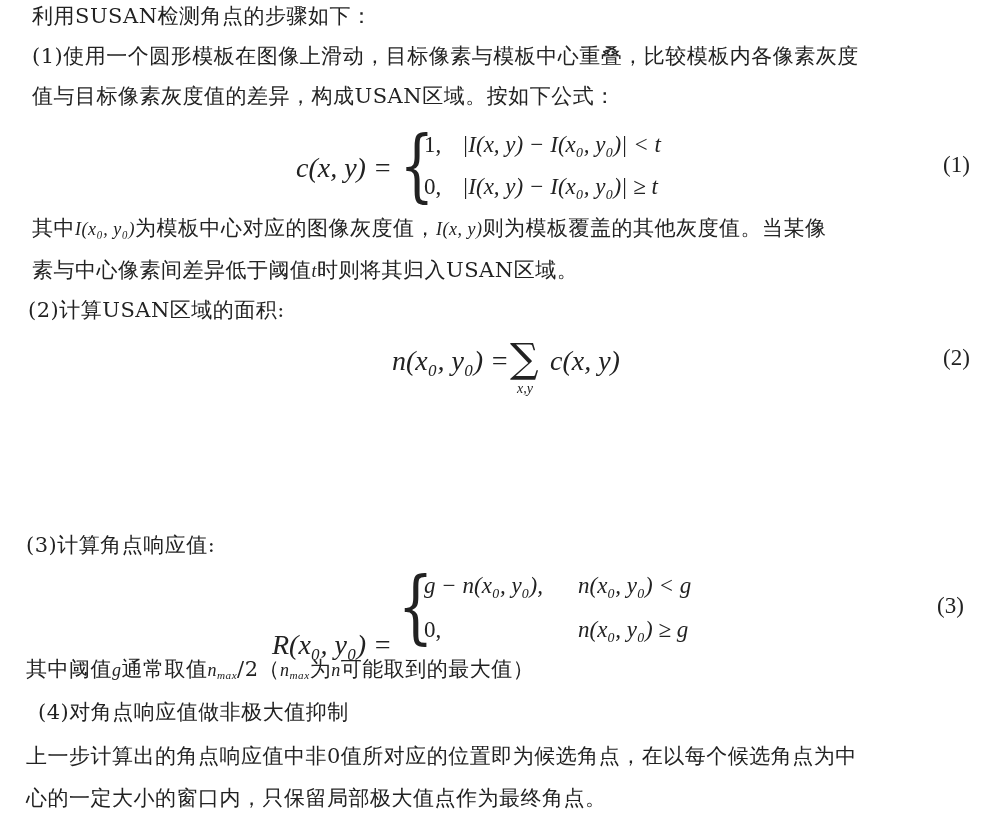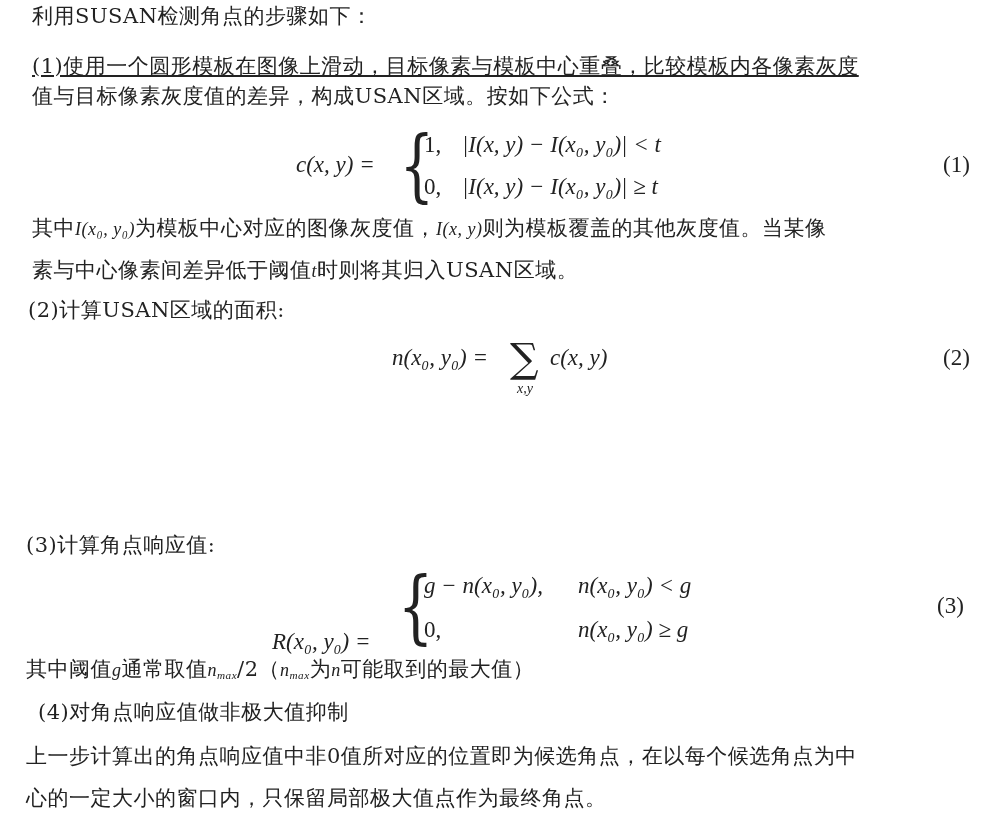--- a/index.html
+++ b/index.html
@@ -8,39 +8,39 @@
     font-family: "DejaVu Serif", "Liberation Serif", serif;
     color: #222222;
   }
   .line {
     position: absolute; left: 32px; font-size: 21px; line-height: 28px; white-space: nowrap;
     letter-spacing: 0.5px;
   }
   .math { font-family: "Liberation Serif", "DejaVu Serif", serif; font-style: italic; font-size: 18px; }
   sub { font-size: 0.62em; vertical-align: -0.25em; line-height: 0; }
   .eq {
-    position: absolute; font-family: "Liberation Serif", "DejaVu Serif", serif; font-size: 23px;
+    position: absolute; font-family: "Liberation Serif", "DejaVu Serif", serif; font-size: 28px;
     white-space: nowrap;
   }
   .eqnum { position: absolute; font-family: "Liberation Serif", serif; font-size: 23px; }
   .brace {
     position: absolute; font-family: "DejaVu Serif", serif; font-weight: 100;
   }
   .case { position: absolute; white-space: nowrap; font-family: "Liberation Serif", serif; font-size: 23px; }
   .sum { position: absolute; font-family: "DejaVu Serif", serif; font-size: 40px; line-height: 40px; }
   .sumsub { position: absolute; font-family: "Liberation Serif", serif; font-style: italic; font-size: 14px; }
 </style>
 </head>
 <body>
 
 <div>
 
   <div class="line" style="top:2px;">利用SUSAN检测角点的步骤如下：</div>
 
-  <div class="line" style="top:52px;text-decoration:underline;">(1)使用一个圆形模板在图像上滑动，目标像素与模板中心重叠，比较模板内各像素灰度</div>
+  <div class="line" style="top:42px;">(1)使用一个圆形模板在图像上滑动，目标像素与模板中心重叠，比较模板内各像素灰度</div>
   <div class="line" style="top:82px;">值与目标像素灰度值的差异，构成USAN区域。按如下公式：</div>
 
   <div>
     <div class="eq" style="left:296px; top:152px; font-style:italic;">c(x, y) =</div>
     <div class="brace" style="left:392px; top:115px; font-size:78px; line-height:100px; transform:scaleX(0.7);">{</div>
     <div class="case" style="left:424px; top:132px;">1,</div>
     <div class="case" style="left:462px; top:132px; font-style:italic;">|I(x, y) − I(x₀, y₀)| &lt; t</div>
     <div class="case" style="left:424px; top:174px;">0,</div>
     <div class="case" style="left:462px; top:174px; font-style:italic;">|I(x, y) − I(x₀, y₀)| ≥ t</div>
     <div class="eqnum" style="left:943px; top:152px;">(1)</div>

